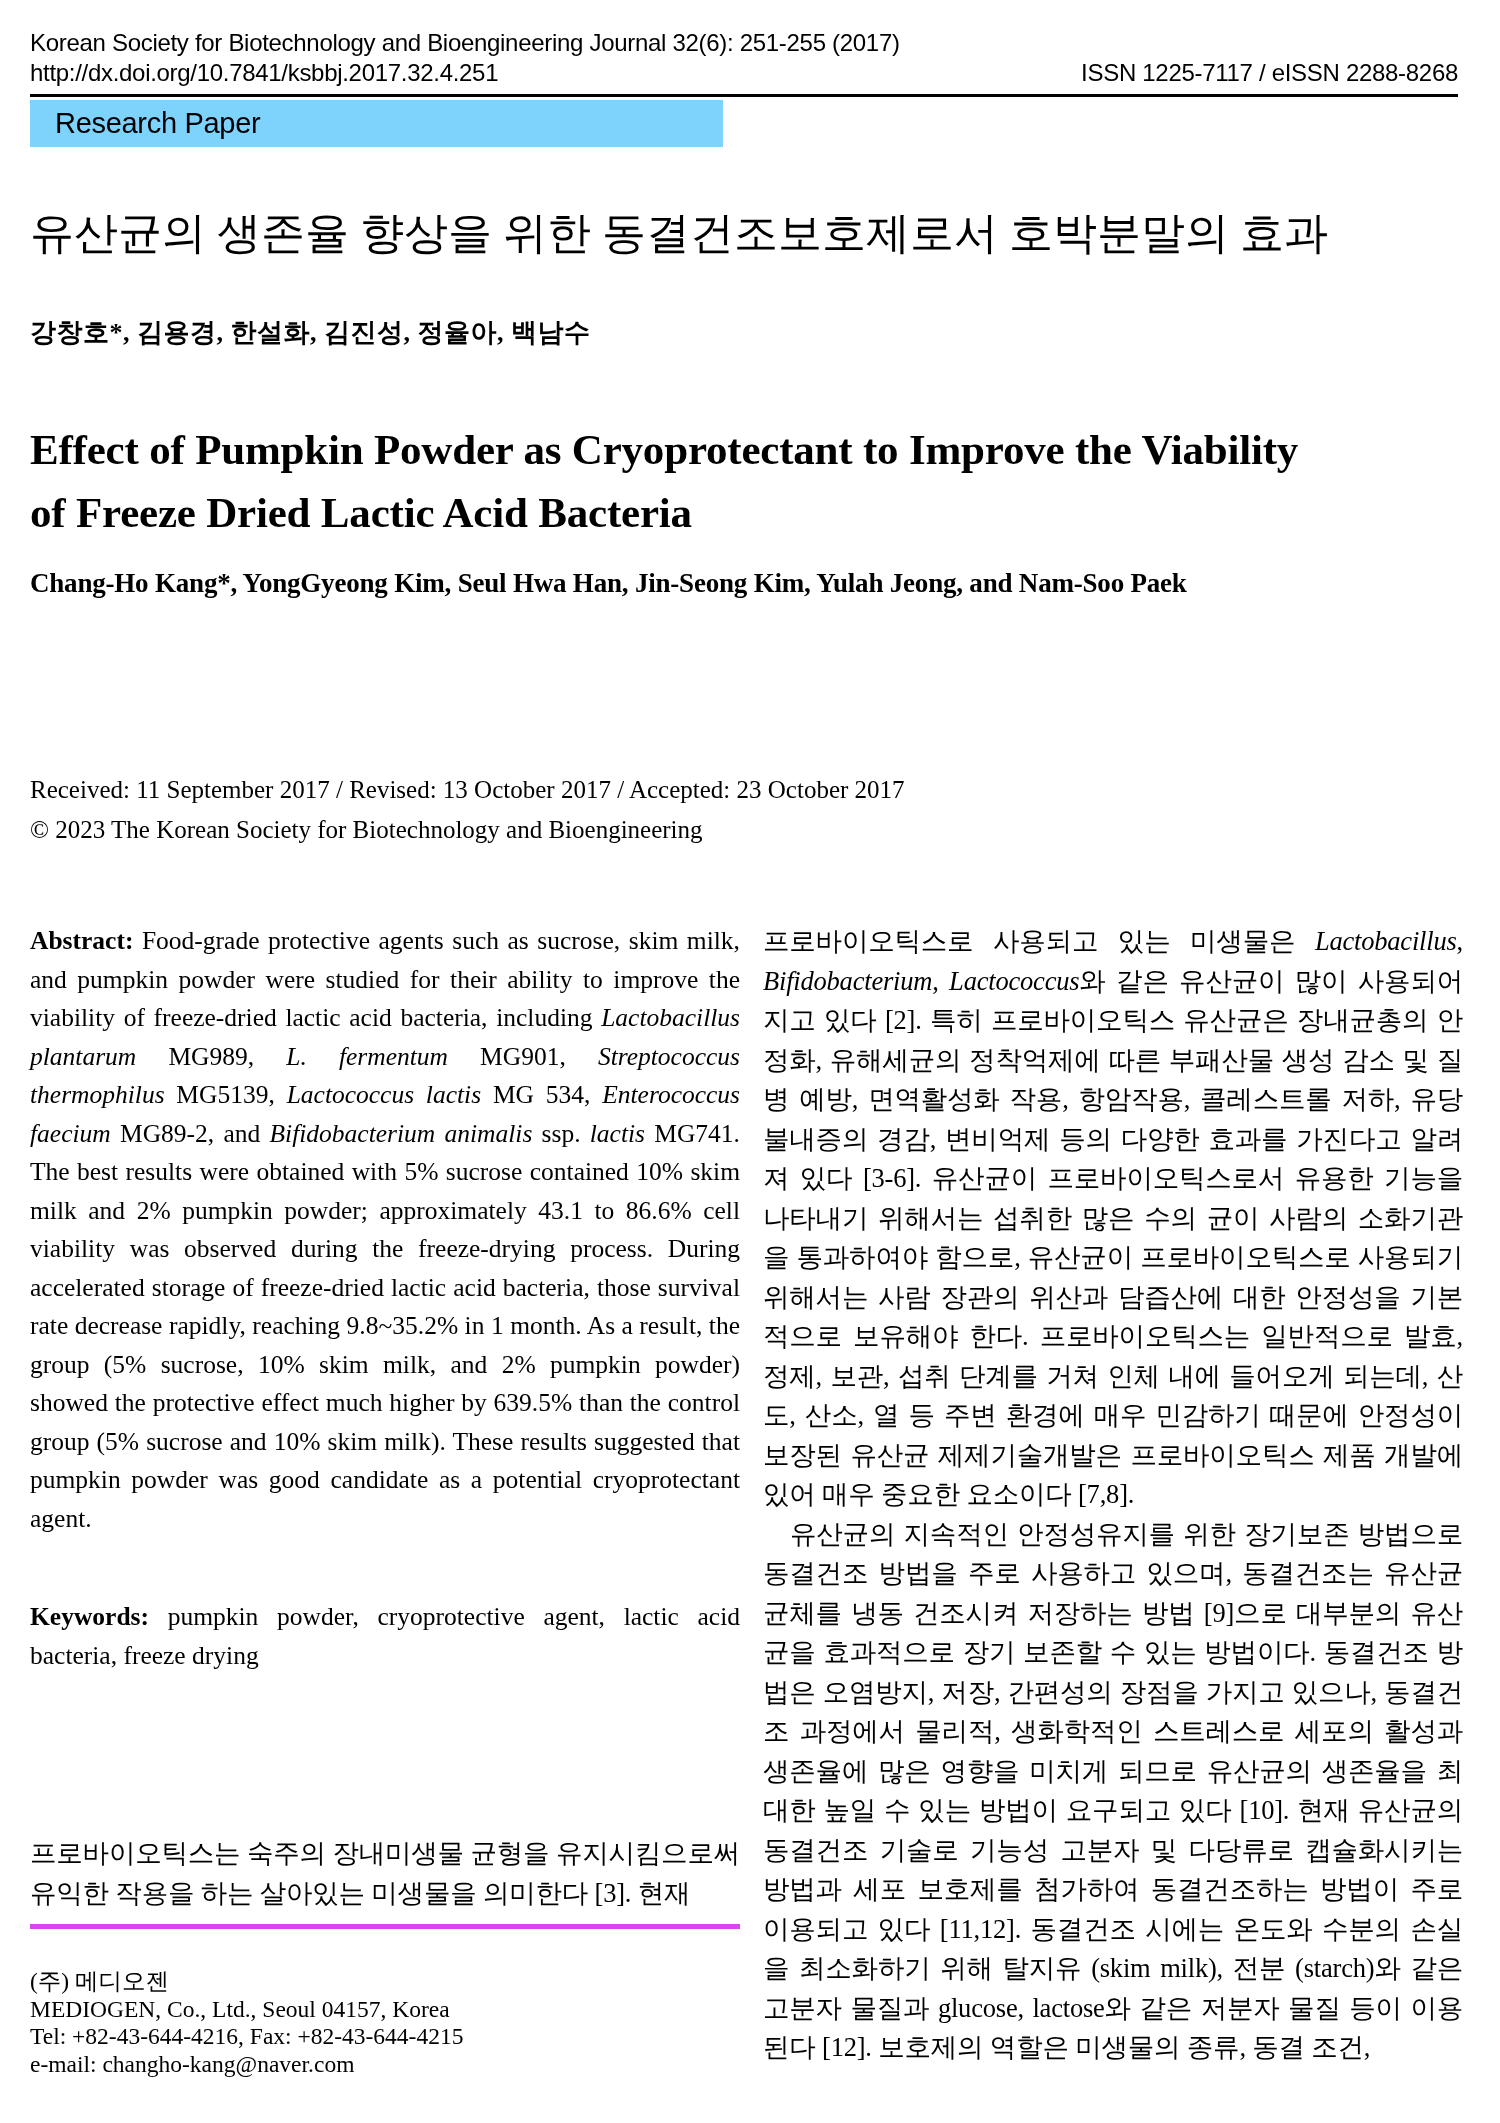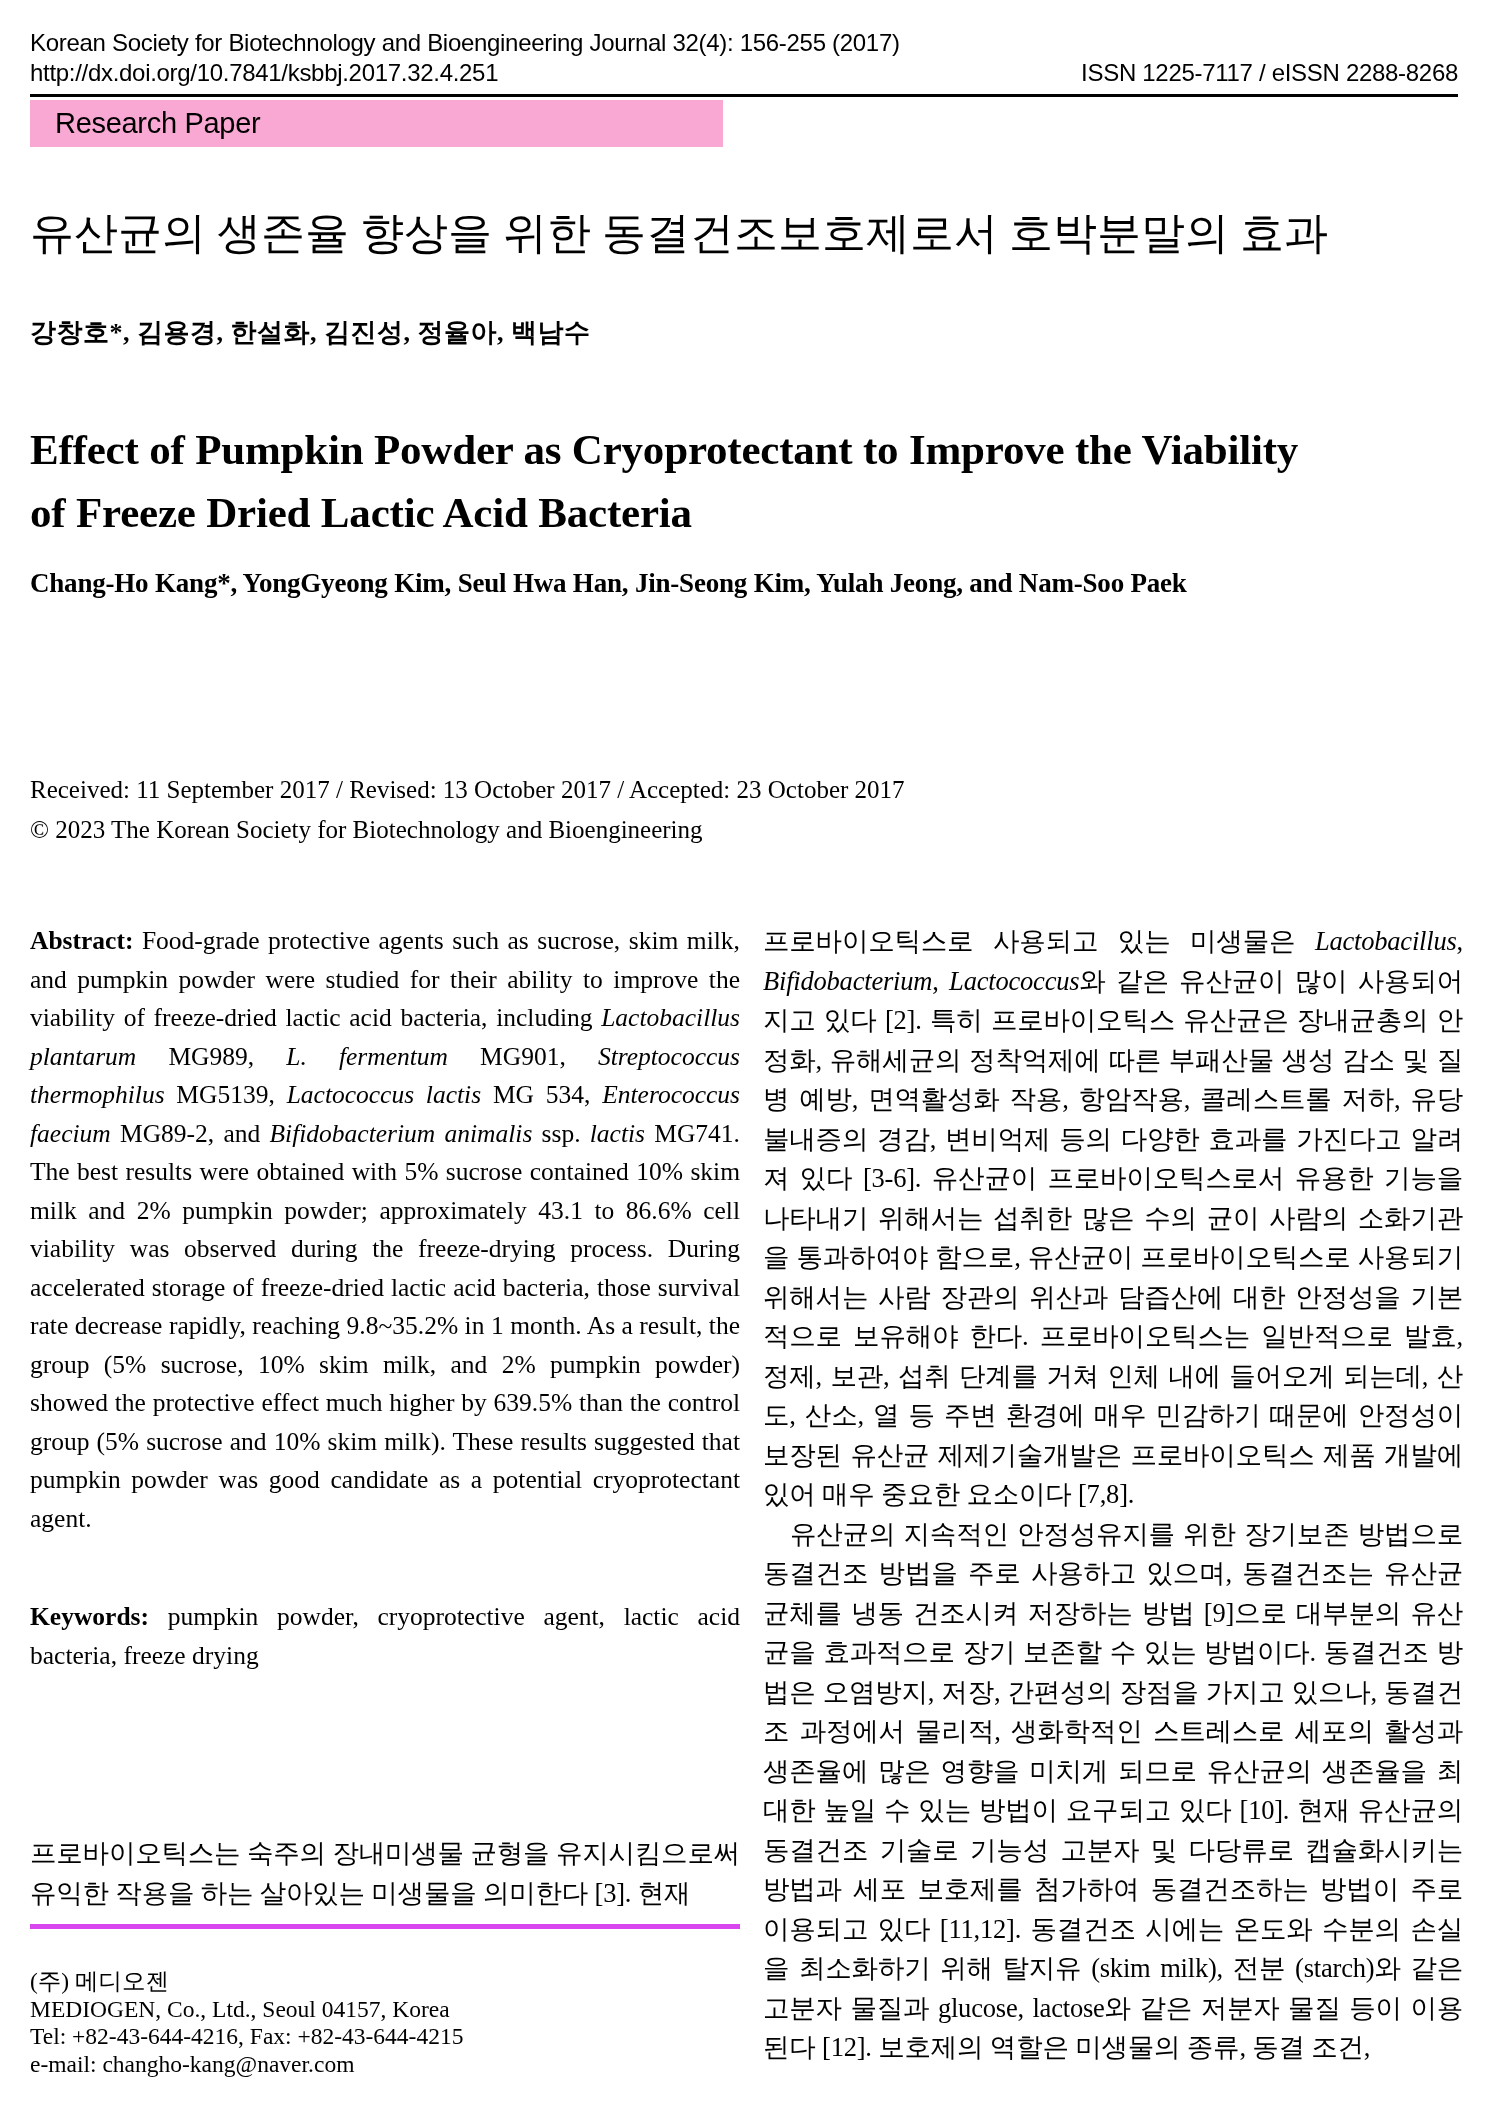--- a/index.html
+++ b/index.html
@@ -84,27 +84,27 @@
   }
   .footnote .fl{display:block;}
 </style>
 </head>
 <body>
 
 <div class="page">
 
   <div class="header">
     <div>
-      <span class="hl">Korean Society for Biotechnology and Bioengineering Journal 32(4): 156-255 (2017)</span>
+      <span class="hl">Korean Society for Biotechnology and Bioengineering Journal 32(6): 251-255 (2017)</span>
       <span class="hl">http://dx.doi.org/10.7841/ksbbj.2017.32.4.251</span>
     </div>
     <div>ISSN 1225-7117 / eISSN 2288-8268</div>
   </div>
   <div class="rule"></div>
-  <div class="badge" id="badge" style="background: #f9a8d4;">Research Paper</div>
+  <div class="badge" id="badge" style="background: #7dd3fc;">Research Paper</div>
 
   <div class="kr-title">유산균의 생존율 향상을 위한 동결건조보호제로서 호박분말의 효과</div>
   <div class="kr-authors">강창호*, 김용경, 한설화, 김진성, 정율아, 백남수</div>
   <div class="en-title">
     <span class="hl" style="display:block">Effect of Pumpkin Powder as Cryoprotectant to Improve the Viability</span>
     <span class="hl" style="display:block">of Freeze Dried Lactic Acid Bacteria</span>
   </div>
   <div class="en-authors">Chang-Ho Kang*, YongGyeong Kim, Seul Hwa Han, Jin-Seong Kim, Yulah Jeong, and Nam-Soo Paek</div>
   <div class="received">
     <span style="display:block">Received: 11 September 2017 / Revised: 13 October 2017 / Accepted: 23 October 2017</span>

